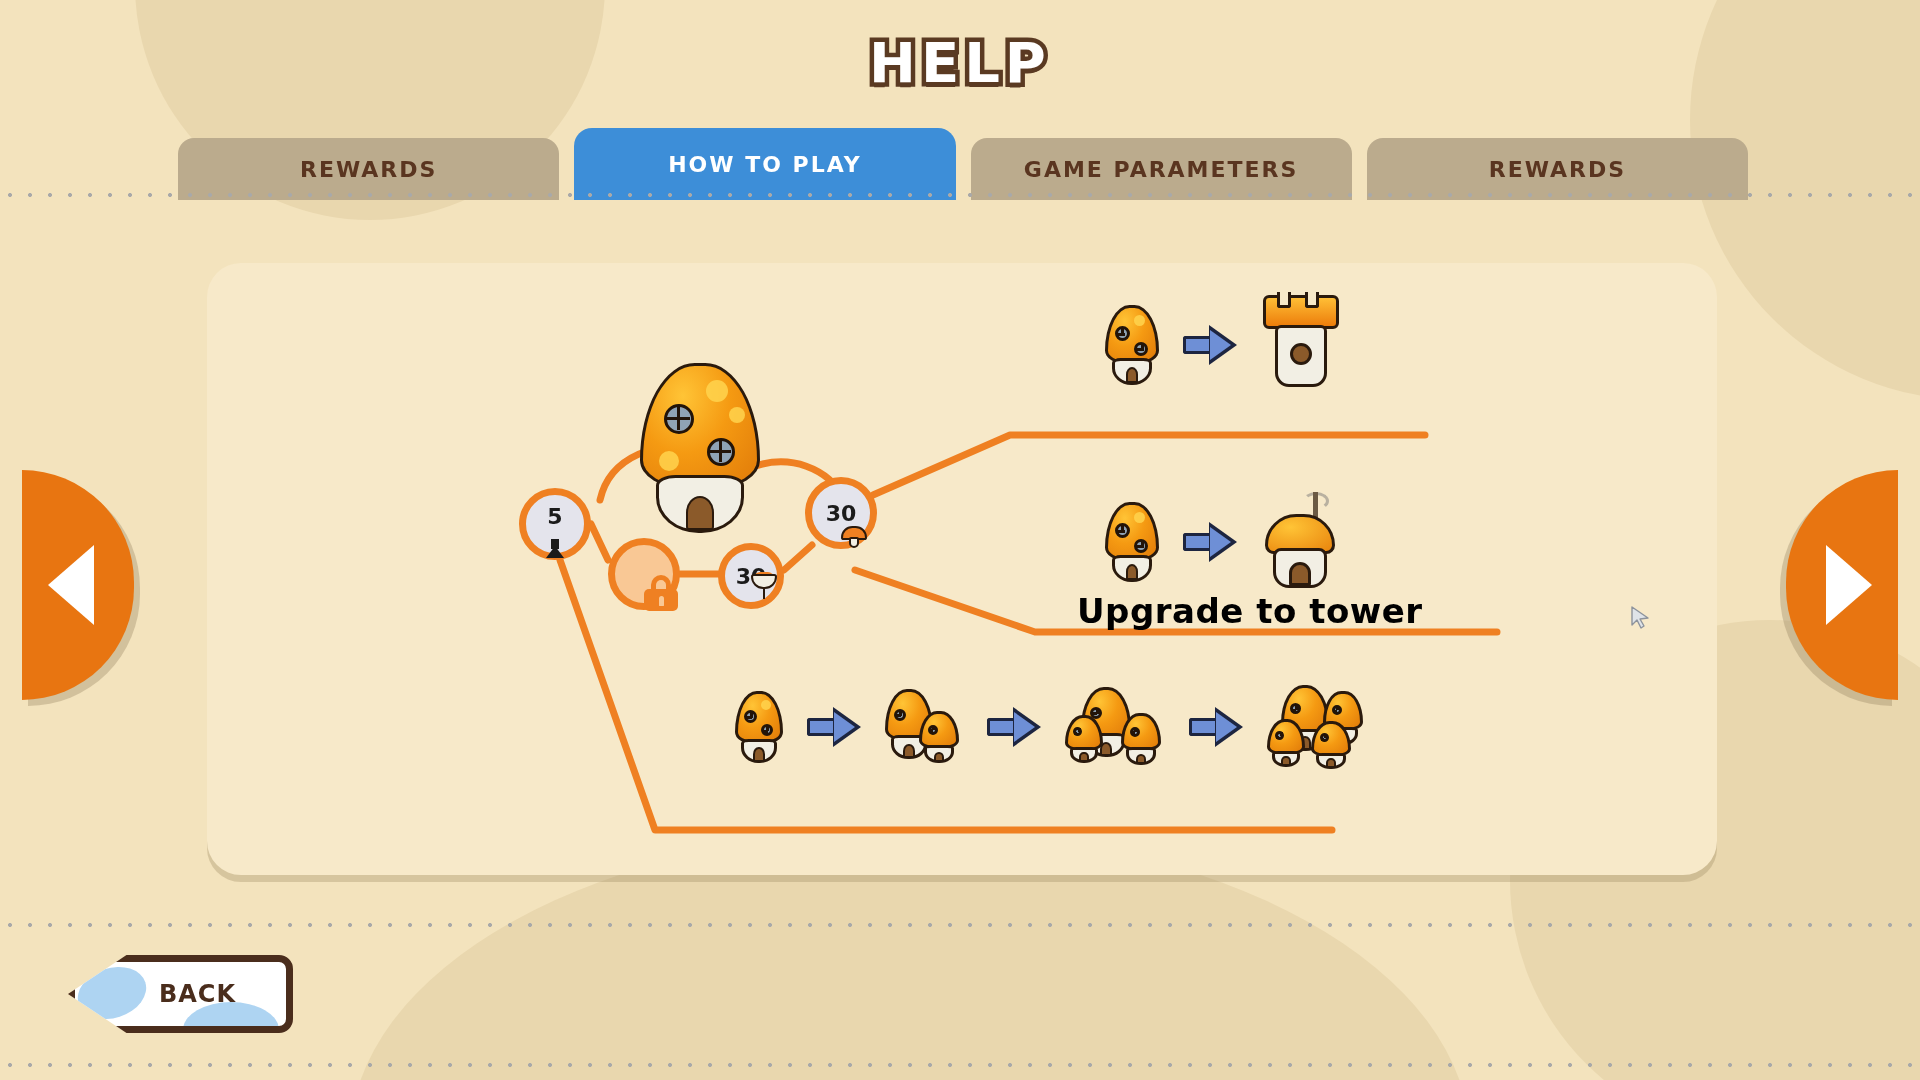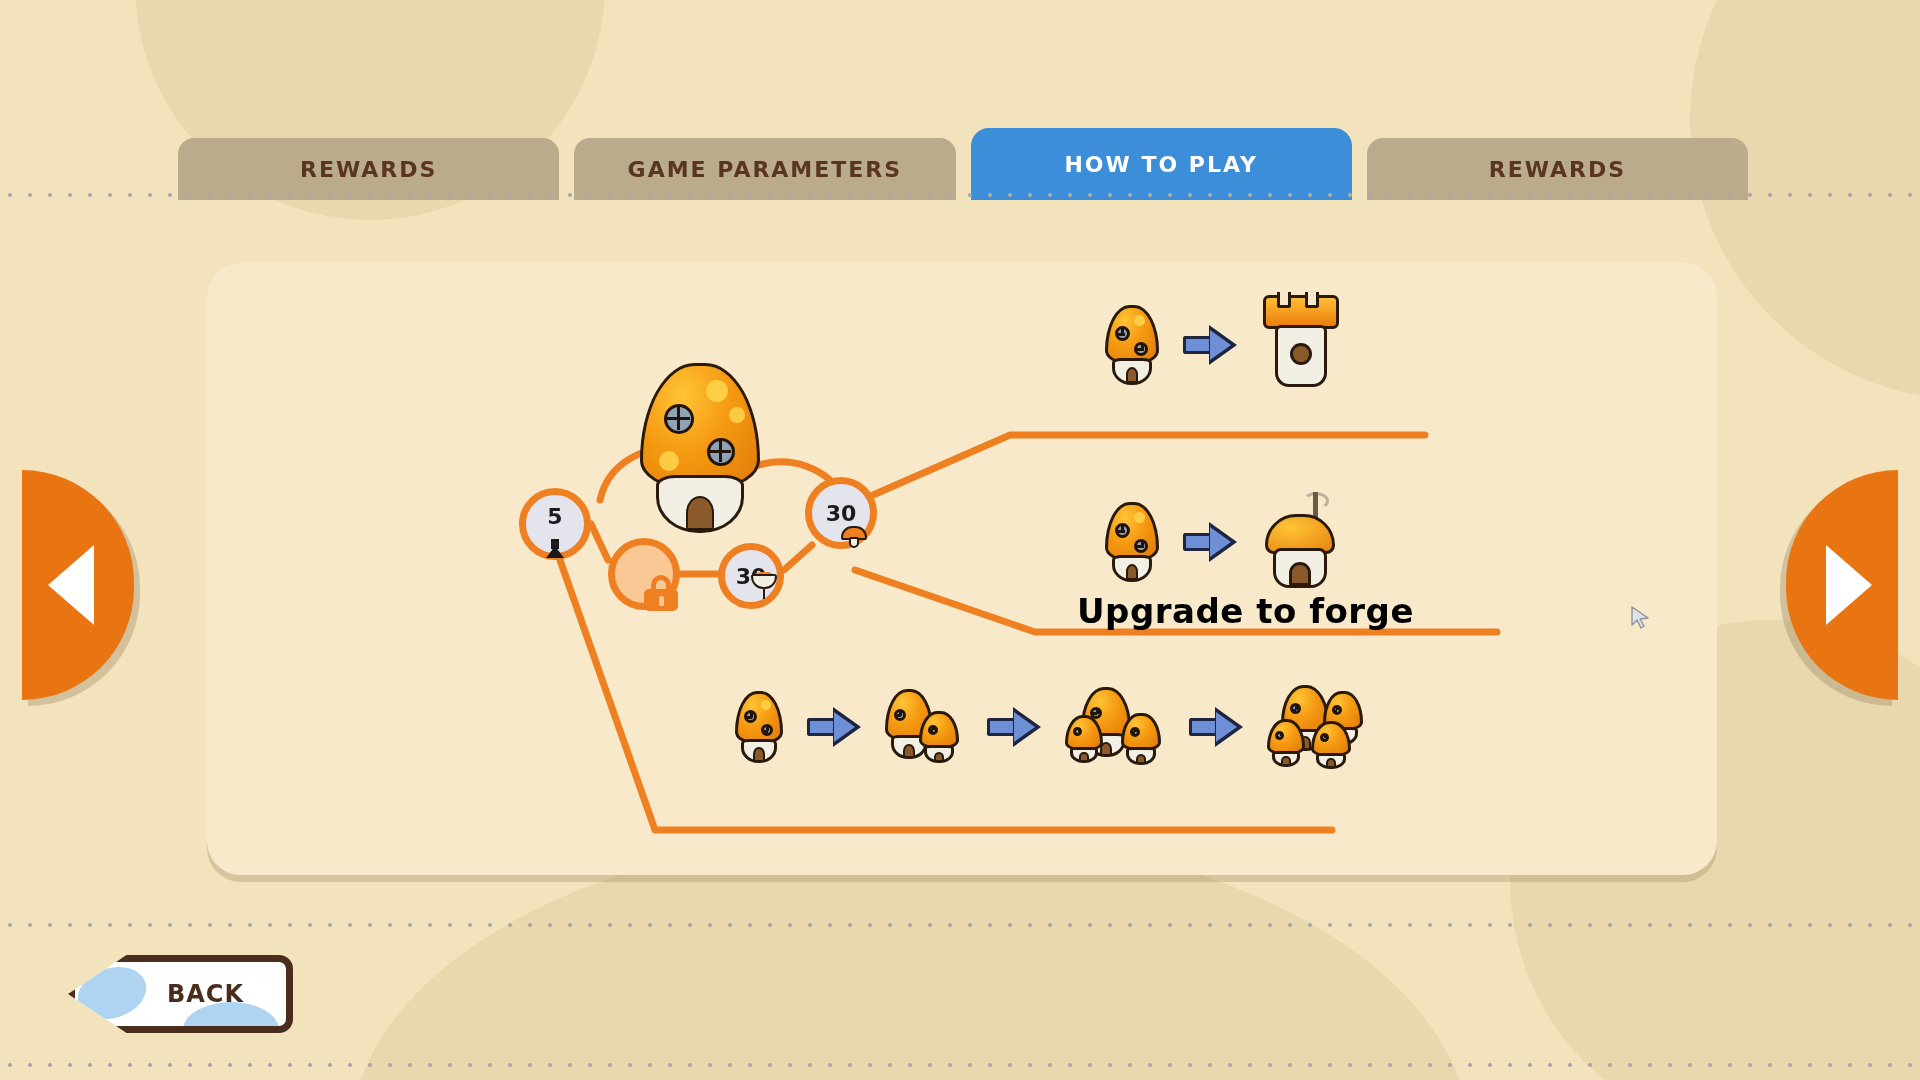--- a/index.html
+++ b/index.html
@@ -480,21 +480,21 @@
   }
   #back-button .blob-b {
     position: absolute;
     left: 108px; top: 40px;
     width: 96px; height: 56px;
     background: #aed4f2;
     border-radius: 50%;
   }
   #back-button .label {
     position: absolute;
-    left: 8px; top: 0;
+    left: 0; top: 0;
     width: 225px; height: 78px;
     display: flex;
     align-items: center;
     justify-content: center;
     padding-left: 34px;
     font-size: 24px;
     font-weight: bold;
     color: #4a2d1c;
     letter-spacing: 1px;
   }
@@ -511,25 +511,26 @@
 </head>
 <body>
 
 <div id="root">
 
   <div class="bg-blob" id="blob-top-left"></div>
   <div class="bg-blob" id="blob-top-right"></div>
   <div class="bg-blob" id="blob-bottom"></div>
   <div class="bg-blob" id="blob-right-low"></div>
 
+  <div id="page-title">HELP</div>
 
   <div id="tab-bar">
     <div class="tab">REWARDS</div>
+    <div class="tab active">HOW TO PLAY</div>
     <div class="tab">GAME PARAMETERS</div>
-    <div class="tab active">HOW TO PLAY</div>
     <div class="tab">REWARDS</div>
   </div>
 
   <div class="dotted-rule" id="rule-top"></div>
   <div class="dotted-rule" id="rule-mid"></div>
   <div class="dotted-rule" id="rule-bottom"></div>
 
   <div id="content-panel"></div>
 
   <svg id="tree-lines">
@@ -619,21 +620,21 @@
         <span class="head-in"></span>
     </div>
     <div class="demo-icon forge">
       <div class="smoke"></div>
         <div class="chim"></div>
       <div class="roof"></div>
         <div class="base"></div>
         <div class="door"></div>
     </div>
   </div>
-  <div class="caption" id="cap-forge">Upgrade to forge</div>
+  <div class="caption" id="cap-forge">Upgrade to tower</div>
 
   <div class="demo-row" id="row-chain">
     <div class="demo-icon mush" style="width:48px;height:72px;">
       <div class="cap"></div>
       <div class="spot" style="left:54%;top:12%;width:10px;height:10px;"></div>
       <div class="win" style="left:18%;top:26%;width:13px;height:13px;"></div>
       <div class="win" style="left:54%;top:46%;width:12px;height:12px;"></div>
       <div class="stem"></div>
         <div class="door"></div>
     </div>

